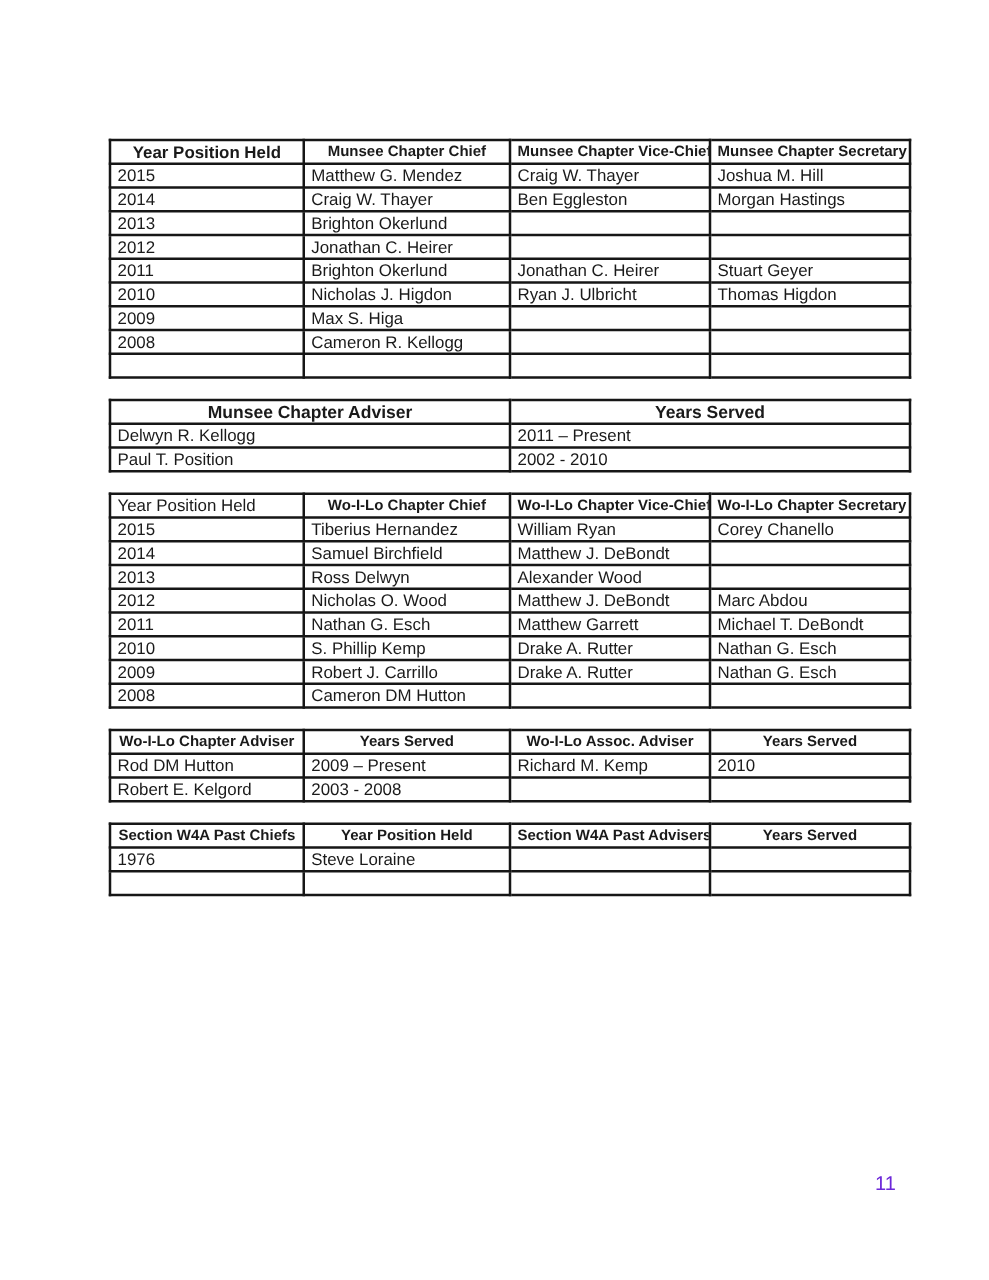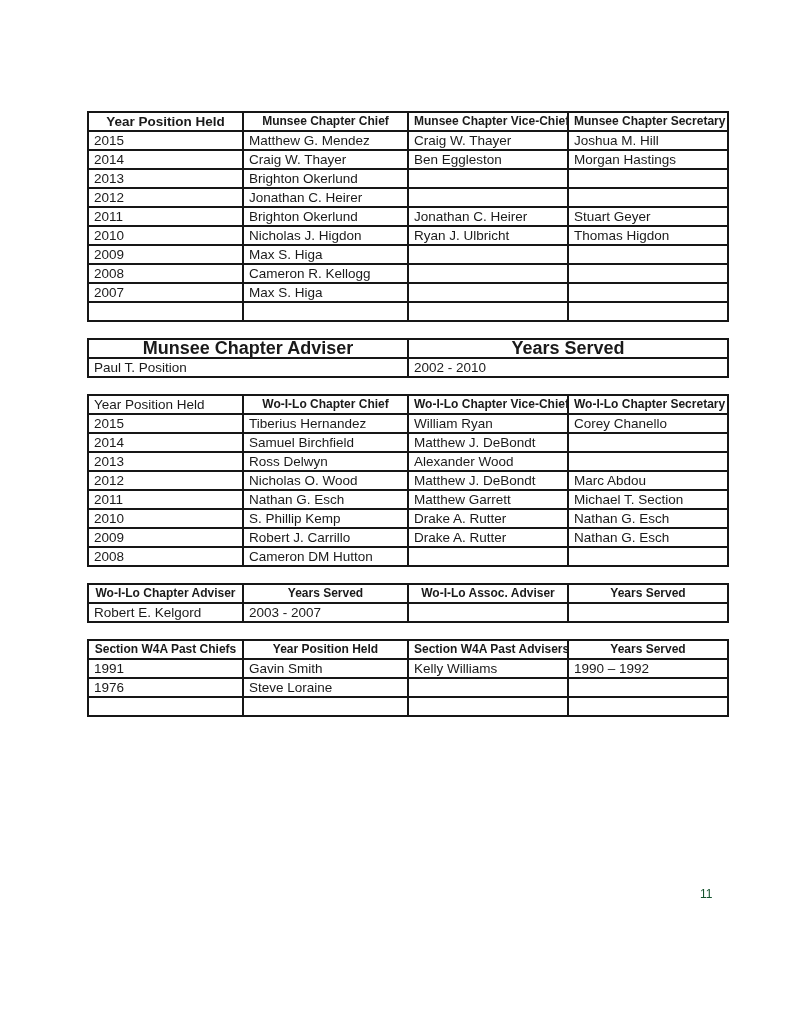--- a/index.html
+++ b/index.html
@@ -47,34 +47,34 @@
     font-weight: 700;
     text-align: center;
     font-size: 12px;
   }
   
   #table-0 th:first-child {
     font-size: 13.5px;
   }
   
   #table-1 th {
-    font-size: 18px;
+    font-size: 14px;
   }
   
   #table-2 th:first-child {
     font-weight: 400;
     text-align: left;
     font-size: 13.5px;
   }
   .page-number {
     position: absolute;
     left: 700px;
-    top: 887px;
-    font-size: 12px;
-    color: #14532d;
+    top: 939px;
+    font-size: 16px;
+    color: #6d28d9;
   }
 </style>
 </head>
 <body>
 
 <div class="page">
   <div class="content">
 
     <table class="doc-table" id="table-0">
       <colgroup>
@@ -134,46 +134,44 @@
             <td></td>
             <td></td>
           </tr>
           <tr>
             <td>2008</td>
             <td>Cameron R. Kellogg</td>
             <td></td>
             <td></td>
           </tr>
           <tr>
-            <td>2007</td>
-            <td>Max S. Higa</td>
-            <td></td>
-            <td></td>
-          </tr>
-          <tr>
             <td></td>
             <td></td>
             <td></td>
             <td></td>
           </tr>
         </tbody>
     </table>
 
     <table class="doc-table" id="table-1">
       <colgroup>
         <col style="width:320px">
           <col style="width:320px">
       </colgroup>
       <thead>
           <tr>
             <th>Munsee Chapter Adviser</th>
             <th>Years Served</th>
           </tr>
         </thead>
       <tbody>
+          <tr>
+            <td>Delwyn R. Kellogg</td>
+            <td>2011 – Present</td>
+          </tr>
           <tr>
             <td>Paul T. Position</td>
             <td>2002 - 2010</td>
           </tr>
         </tbody>
     </table>
 
     <table class="doc-table" id="table-2">
       <colgroup>
         <col style="width:155px">
@@ -211,21 +209,21 @@
           <tr>
             <td>2012</td>
             <td>Nicholas O. Wood</td>
             <td>Matthew J. DeBondt</td>
             <td>Marc Abdou</td>
           </tr>
           <tr>
             <td>2011</td>
             <td>Nathan G. Esch</td>
             <td>Matthew Garrett</td>
-            <td>Michael T. Section</td>
+            <td>Michael T. DeBondt</td>
           </tr>
           <tr>
             <td>2010</td>
             <td>S. Phillip Kemp</td>
             <td>Drake A. Rutter</td>
             <td>Nathan G. Esch</td>
           </tr>
           <tr>
             <td>2009</td>
             <td>Robert J. Carrillo</td>
@@ -251,22 +249,28 @@
       <thead>
           <tr>
             <th>Wo-I-Lo Chapter Adviser</th>
             <th>Years Served</th>
             <th>Wo-I-Lo Assoc. Adviser</th>
             <th>Years Served</th>
           </tr>
         </thead>
       <tbody>
           <tr>
+            <td>Rod DM Hutton</td>
+            <td>2009 – Present</td>
+            <td>Richard M. Kemp</td>
+            <td>2010</td>
+          </tr>
+          <tr>
             <td>Robert E. Kelgord</td>
-            <td>2003 - 2007</td>
+            <td>2003 - 2008</td>
             <td></td>
             <td></td>
           </tr>
         </tbody>
     </table>
 
     <table class="doc-table" id="table-4">
       <colgroup>
         <col style="width:155px">
           <col style="width:165px">
@@ -276,26 +280,20 @@
       <thead>
           <tr>
             <th>Section W4A Past Chiefs</th>
             <th>Year Position Held</th>
             <th>Section W4A Past Advisers</th>
             <th>Years Served</th>
           </tr>
         </thead>
       <tbody>
           <tr>
-            <td>1991</td>
-            <td>Gavin Smith</td>
-            <td>Kelly Williams</td>
-            <td>1990 – 1992</td>
-          </tr>
-          <tr>
             <td>1976</td>
             <td>Steve Loraine</td>
             <td></td>
             <td></td>
           </tr>
           <tr>
             <td></td>
             <td></td>
             <td></td>
             <td></td>

